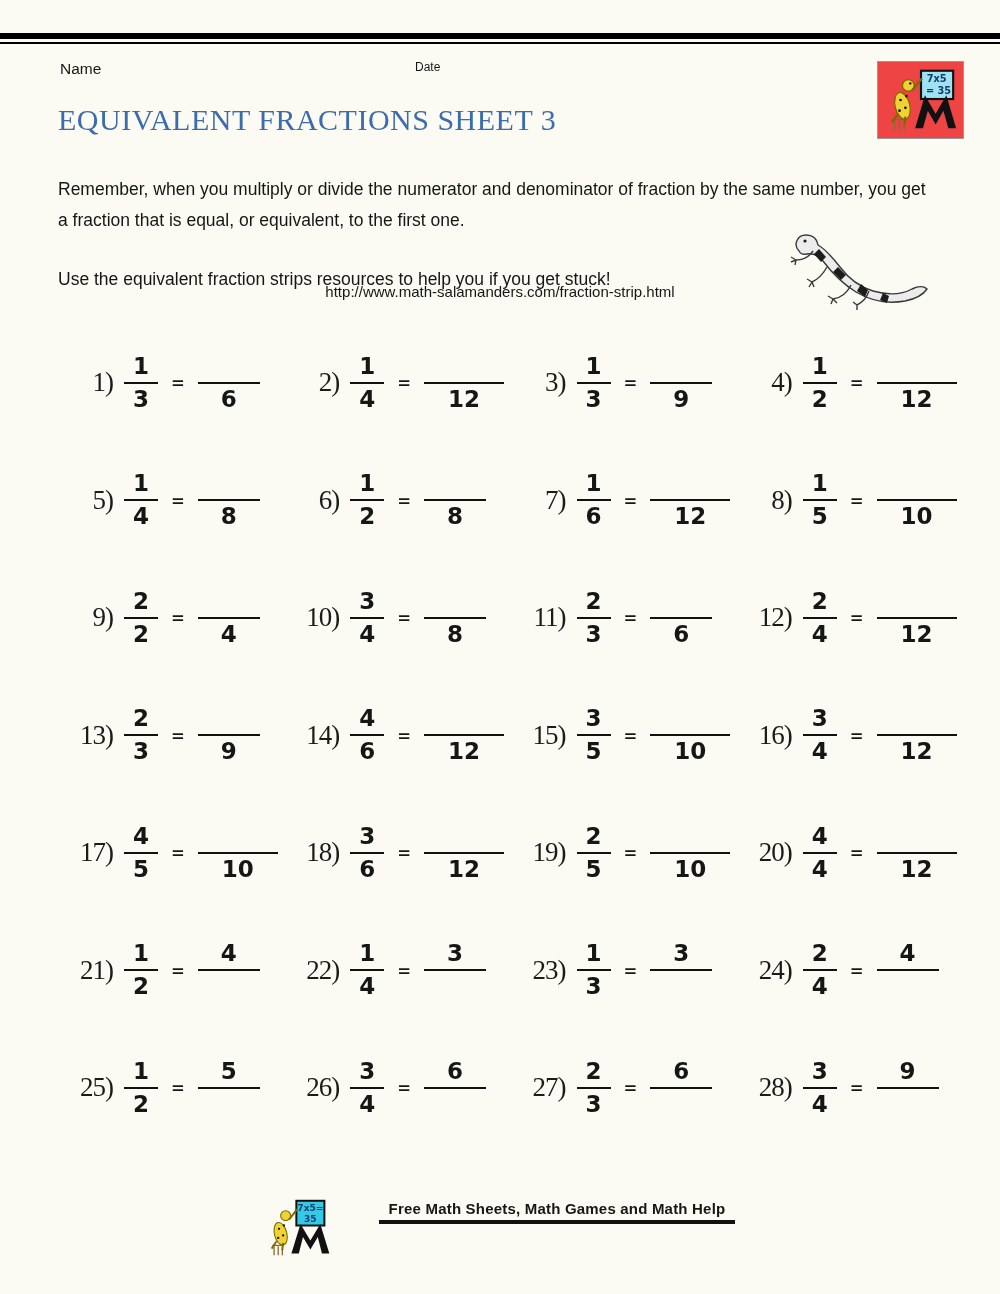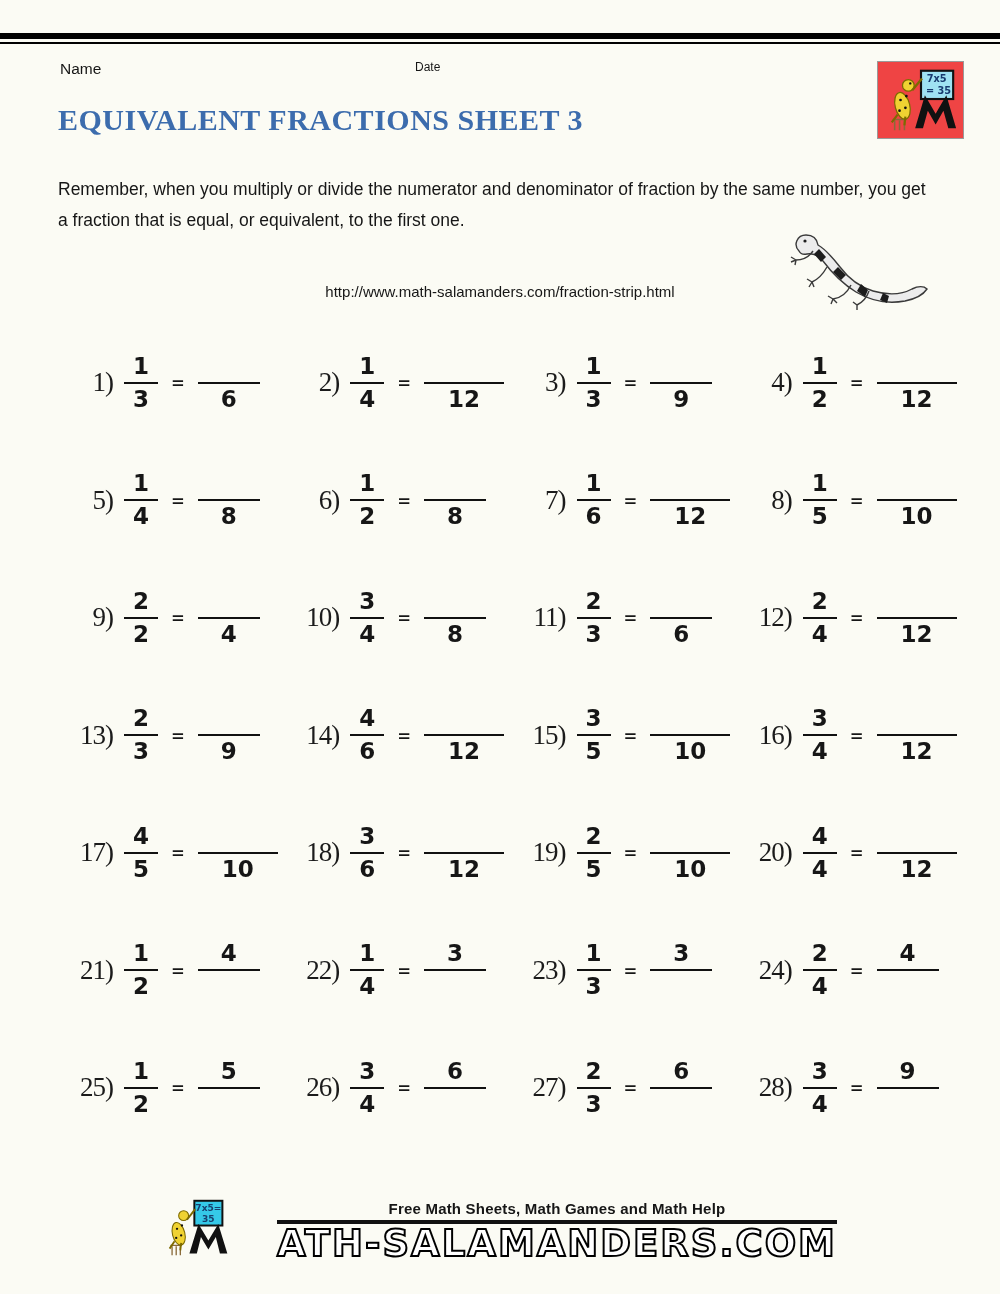--- a/index.html
+++ b/index.html
@@ -17,21 +17,21 @@
   .date-label{position:absolute;left:415px;top:60px;font-size:12px;}
 
   .logo-box{
     position:absolute;left:877px;top:61px;width:85px;height:76px;
     background:#ef4444;border:1px solid #9a9a9a;
     display:flex;align-items:center;justify-content:center;
   }
 
   .page-title{
     position:absolute;left:58px;top:103px;
-    font-family:"Liberation Serif",serif;font-weight:bold;
+    font-family:"Liberation Serif",serif;font-weight:normal;
     font-size:30px;letter-spacing:.5px;color:#3c6cad;
   }
 
   .intro{position:absolute;left:58px;top:168px;width:870px;
     font-size:17.5px;line-height:31px;margin-top:6px;}
   .hint{position:absolute;left:58px;top:251px;width:760px;
     font-size:17.5px;}
   .strip-url{position:absolute;left:0;top:283px;width:100%;
     text-align:center;font-size:15px;}
 
@@ -113,20 +113,21 @@
         <circle cx="24" cy="43" r="1.4" fill="#111"></circle>
       <circle cx="18" cy="46" r="1.4" fill="#111"></circle>
         <circle cx="25" cy="31" r="1.4" fill="#111"></circle>
       <circle cx="29" cy="18" r="1.2" fill="#111"></circle>
     </svg>
   </div>
 
   <div class="page-title">EQUIVALENT FRACTIONS SHEET 3</div>
 
   <p class="intro">Remember, when you multiply or divide the numerator and denominator of fraction by the same number, you get a fraction that is equal, or equivalent, to the first one.</p>
+  <p class="hint">Use the equivalent fraction strips resources to help you if you get stuck!</p>
   <div class="strip-url">http://www.math-salamanders.com/fraction-strip.html</div>
 
   <svg class="lizard" width="150" height="95" viewBox="0 0 150 95">
     <g stroke="#3a3a3a" fill="#ececec" stroke-width="1.4">
       <path d="M16,24 C10,18 14,8 23,8 C30,8 34,12 35,18 C42,22 50,31 57,40 C66,52 77,60 90,64 C104,68 118,68 129,62 C135,59 141,59 144,62 C140,68 132,72 122,74 C105,77 88,74 73,65 C60,57 49,46 40,34 C36,29 30,26 24,27 C19,28 17,26 16,24 Z"></path>
       <path d="M30,24 C26,30 20,33 13,33 M13,33 l-5,-3 M13,33 l-5,2 M13,33 l-1,5" fill="none"></path>
       <path d="M44,40 C40,47 36,52 29,55 M29,55 l-5,-3 M29,55 l-3,5 M29,55 l2,5" fill="none"></path>
       <path d="M68,58 C64,66 58,71 50,72 M50,72 l-5,-3 M50,72 l-2,5 M50,72 l4,4" fill="none"></path>
       <path d="M86,64 C84,70 80,75 74,78 M74,78 l-4,-3 M74,78 l0,5" fill="none"></path>
     </g>
@@ -573,17 +574,16 @@
       <path d="M29,27 L39,14" stroke="#7d6a00" stroke-width="2.4" fill="none"></path>
       <path d="M14,53 L8,62 M22,55 L21,64" stroke="#7d6a00" stroke-width="2.2" fill="none"></path>
       <circle cx="17" cy="38" r="1.4" fill="#111"></circle>
         <circle cx="22" cy="46" r="1.4" fill="#111"></circle>
       <circle cx="16" cy="49" r="1.4" fill="#111"></circle>
         <circle cx="23" cy="34" r="1.4" fill="#111"></circle>
     </svg>
     <div class="footer-text">
       <div class="footer-tagline">Free Math Sheets, Math Games and Math Help</div>
       <div class="footer-rule"></div>
-      <div class="site-name">ATH-SALAMANDERS.COM</div>
     </div>
   </div>
 
 </div>
 
 </body></html>

